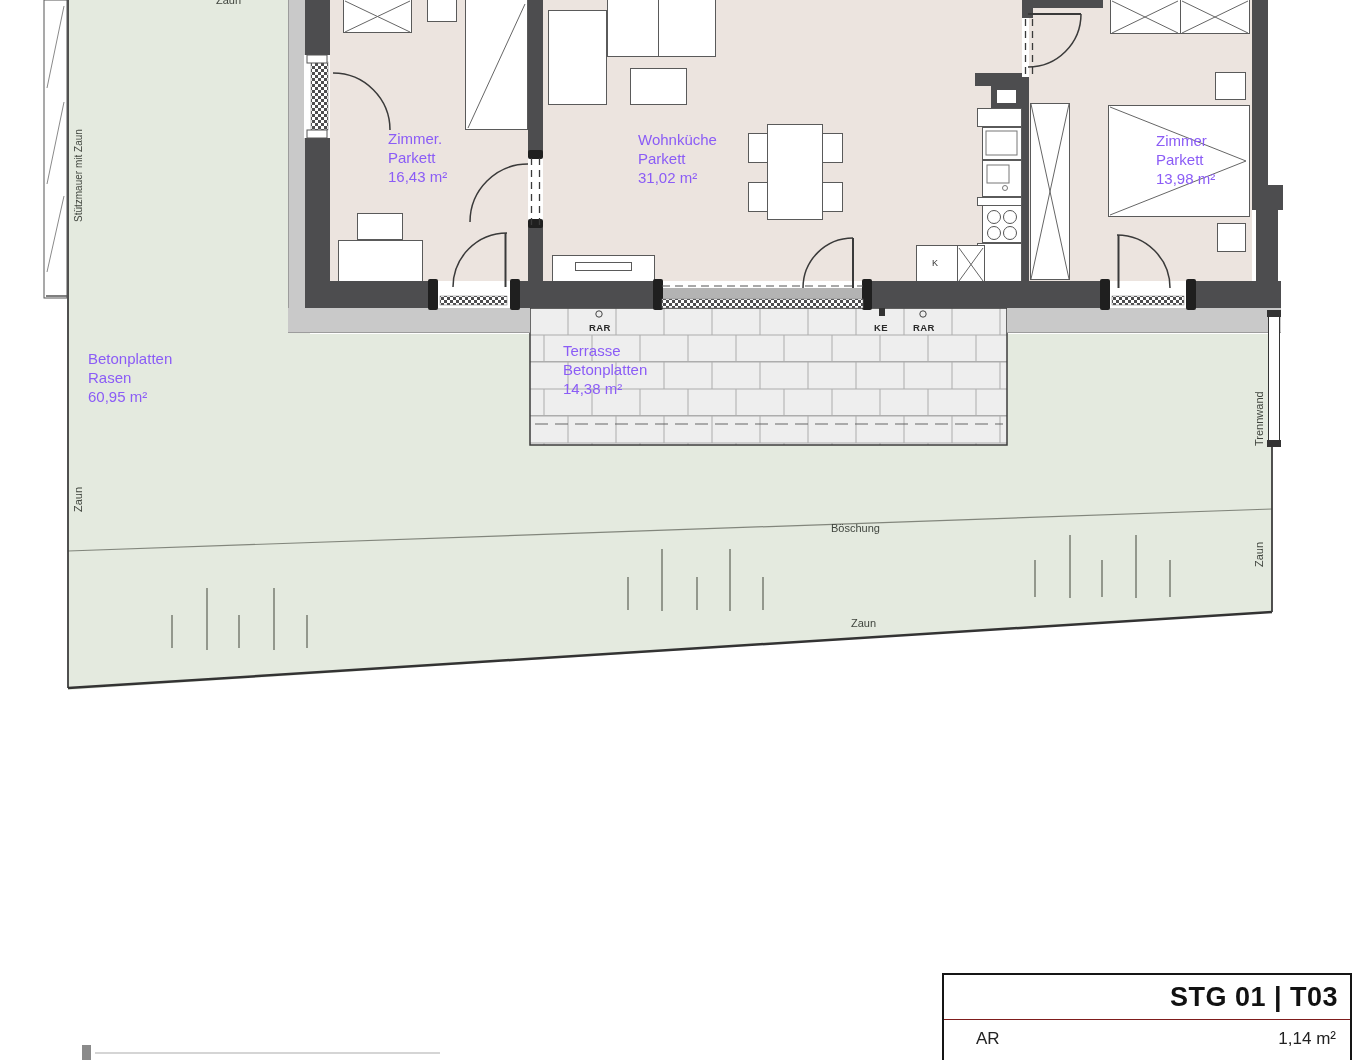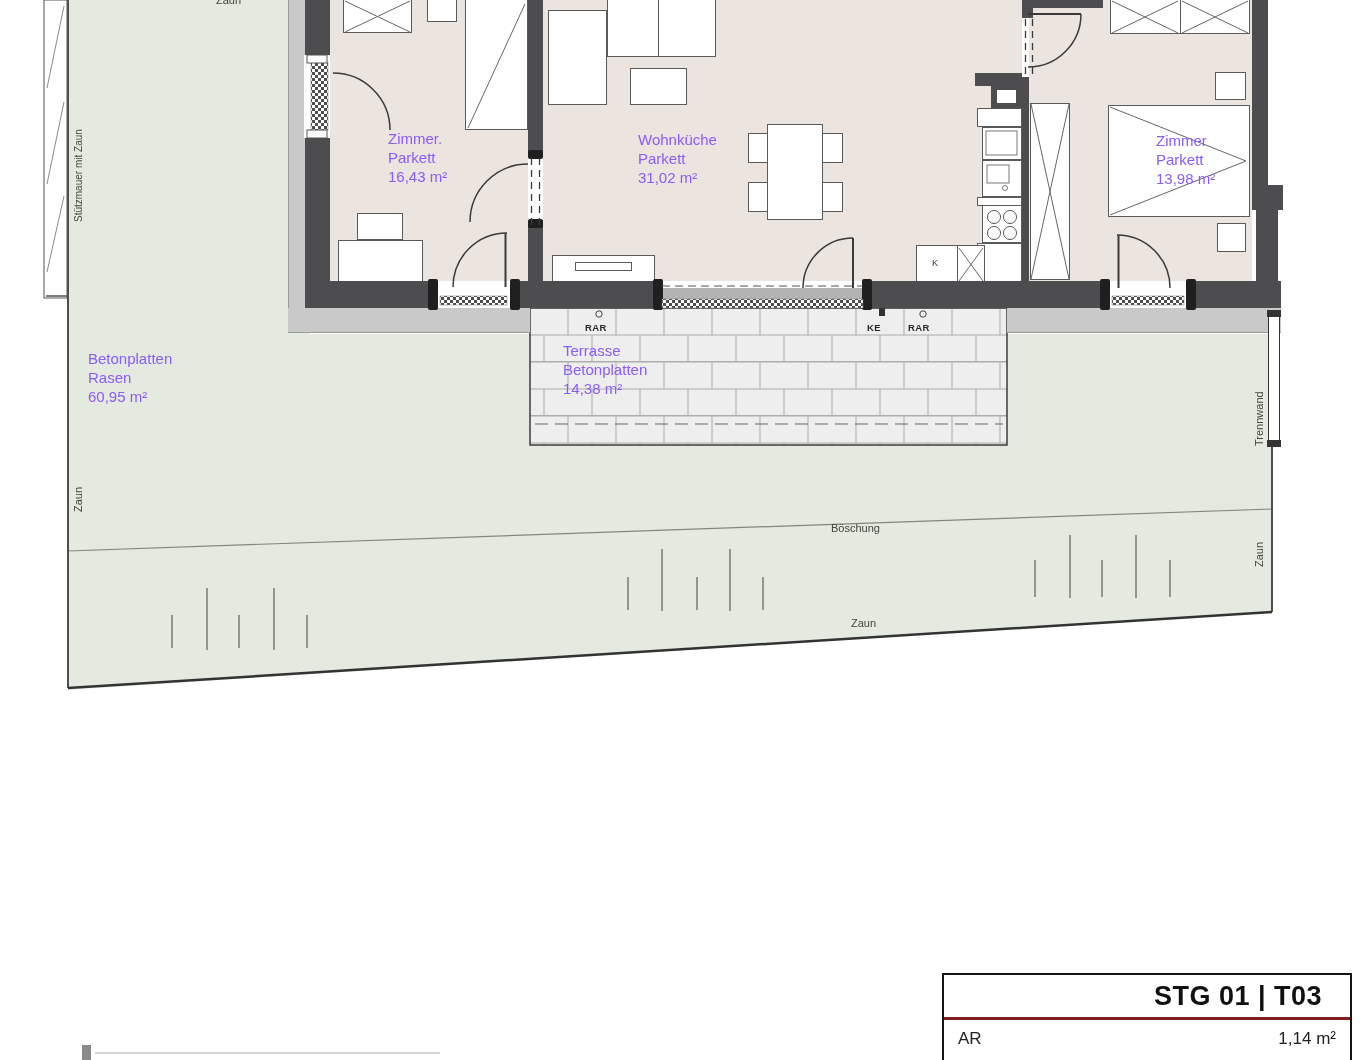--- a/index.html
+++ b/index.html
@@ -11,33 +11,33 @@
   svg.layer{position:absolute; left:0; top:0;}
   .floor{position:absolute; background:#ece4df;}
   .wall{position:absolute; background:#4d4d4f;}
   .apron{position:absolute; background:#c9c9c9;}
   .furn{position:absolute; background:#ffffff; border:1px solid #5a5a5a; box-sizing:border-box;}
   .furn-dark{position:absolute; background:#4d4d4f; box-sizing:border-box;}
   .jamb{position:absolute; background:#1f1f1f; border-radius:2px;}
   .room-label{position:absolute; color:#8b5cf6; font-size:15px; line-height:19px; white-space:nowrap;}
   .site-label{position:absolute; color:#41463f; font-size:11px; white-space:nowrap;}
   .vlabel{position:absolute; transform:rotate(-90deg); transform-origin:0 0; white-space:nowrap;}
-  .marker-label{position:absolute; color:#2a2a2a; font-size:9.5px; font-weight:bold; letter-spacing:.4px; text-align:left;}
+  .marker-label{position:absolute; color:#2a2a2a; font-size:9.5px; font-weight:bold; letter-spacing:.4px; text-align:center;}
   .k-label{position:absolute; color:#333; font-size:9px;}
   #titleblock{
     position:absolute; left:942px; top:973px; width:410px; height:100px;
     background:#fff; border:2px solid #151515; box-sizing:border-box;
   }
   #titleblock .row1{
-    height:45px; border-bottom:3px solid #7f1d1d; display:flex; align-items:center;
-    justify-content:flex-end; padding-right:28px; font-size:27px; font-weight:bold;
+    height:45px; border-bottom:1px solid #7f1d1d; display:flex; align-items:center;
+    justify-content:flex-end; padding-right:12px; font-size:27px; font-weight:bold;
     letter-spacing:.5px; color:#111; box-sizing:border-box;
   }
   #titleblock .row2{
-    display:flex; justify-content:space-between; padding:9px 14px 0 14px;
+    display:flex; justify-content:space-between; padding:9px 14px 0 32px;
     font-size:17px; color:#222;
   }
 </style>
 </head>
 <body>
 
 <div id="canvas">
 
   <svg class="layer" width="1370" height="1060" style="z-index:1">
     <defs>

